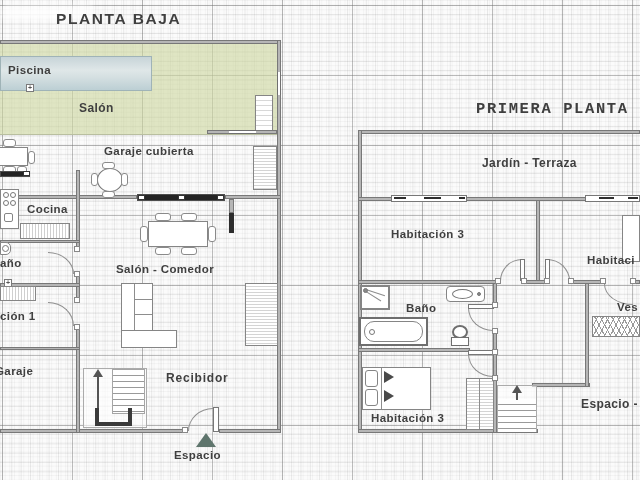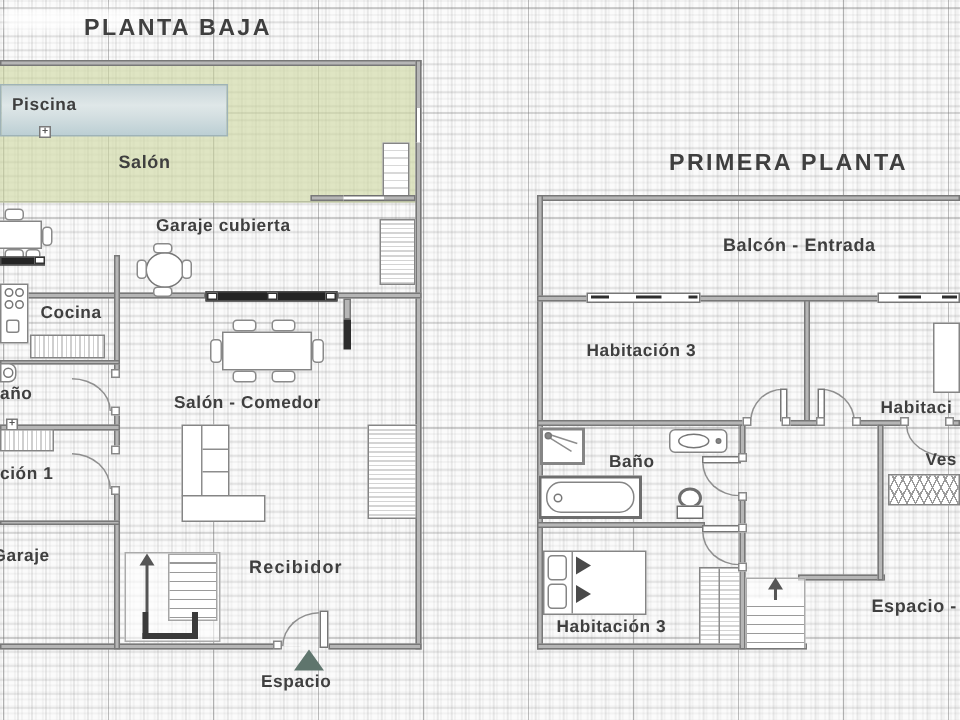--- a/index.html
+++ b/index.html
@@ -155,21 +155,21 @@
   <div class="lbl" style="left:0;top:310px;">ción 1</div>
   <div class="lbl" style="left:-5px;top:365px;">Garaje</div>
   <div class="lbl" style="left:166px;top:371px;font-size:12px;letter-spacing:.8px;">Recibidor</div>
   <div class="lbl" style="left:174px;top:449px;">Espacio</div>
 
   <div class="nub" style="left:74px;top:246px;"></div>
   <div class="nub" style="left:74px;top:271px;"></div>
   <div class="nub" style="left:74px;top:297px;"></div>
   <div class="nub" style="left:74px;top:324px;"></div>
 
-  <div class="lbl title" style="left:446px;top:100px;">PRIMERA PLANTA</div>
+  <div class="lbl title" style="left:476px;top:100px;font-family:Liberation Mono, monospace;">PRIMERA PLANTA</div>
 
   <div class="wall" style="left:358px;top:130px;width:282px;height:4px;"></div>
   <div class="wall" style="left:358px;top:130px;width:4px;height:303px;"></div>
   <div class="wall" style="left:358px;top:429px;width:180px;height:4px;"></div>
 
   <div class="wall" style="left:358px;top:197px;width:282px;height:4px;"></div>
   <div class="window" style="left:391px;top:195px;width:76px;height:7px;border:1px solid #777;"></div>
   <div class="wtick" style="left:394px;top:197px;width:12px;"></div>
   <div class="wtick" style="left:424px;top:197px;width:17px;"></div>
   <div class="wtick" style="left:459px;top:197px;width:6px;"></div>
@@ -221,23 +221,23 @@
   <div class="line" style="left:479px;top:379px;width:1px;height:50px;"></div>
 
   <div class="abs" style="left:497px;top:385px;width:40px;height:47px;border:1px solid #ababab;box-sizing:border-box;background:rgba(255,255,255,.6);"></div>
   <div class="treads" style="left:498px;top:399px;width:38px;height:33px;border:none;"></div>
   <div class="line" style="left:516px;top:391px;width:2px;height:9px;background:#555;"></div>
   <div class="tri-up" style="left:512px;top:385px;"></div>
 
   <div class="furn" style="left:622px;top:215px;width:18px;height:47px;"></div>
   <div class="furn zigzag" style="left:592px;top:316px;width:48px;height:21px;"></div>
 
-  <div class="lbl" style="left:482px;top:156px;font-size:12px;">Balcón - Entrada</div>
+  <div class="lbl" style="left:482px;top:156px;font-size:12px;">Jardín - Terraza</div>
   <div class="lbl" style="left:391px;top:228px;">Habitación 3</div>
-  <div class="lbl" style="left:587px;top:266px;">Habitaci</div>
+  <div class="lbl" style="left:587px;top:254px;">Habitaci</div>
   <div class="lbl" style="left:406px;top:302px;">Baño</div>
   <div class="lbl" style="left:617px;top:301px;">Ves</div>
   <div class="lbl" style="left:371px;top:412px;">Habitación 3</div>
   <div class="lbl" style="left:581px;top:397px;font-size:12px;">Espacio -</div>
 
   <div class="nub" style="left:495px;top:278px;"></div>
   <div class="nub" style="left:521px;top:278px;"></div>
   <div class="nub" style="left:544px;top:278px;"></div>
   <div class="nub" style="left:568px;top:278px;"></div>
   <div class="nub" style="left:600px;top:278px;"></div>

